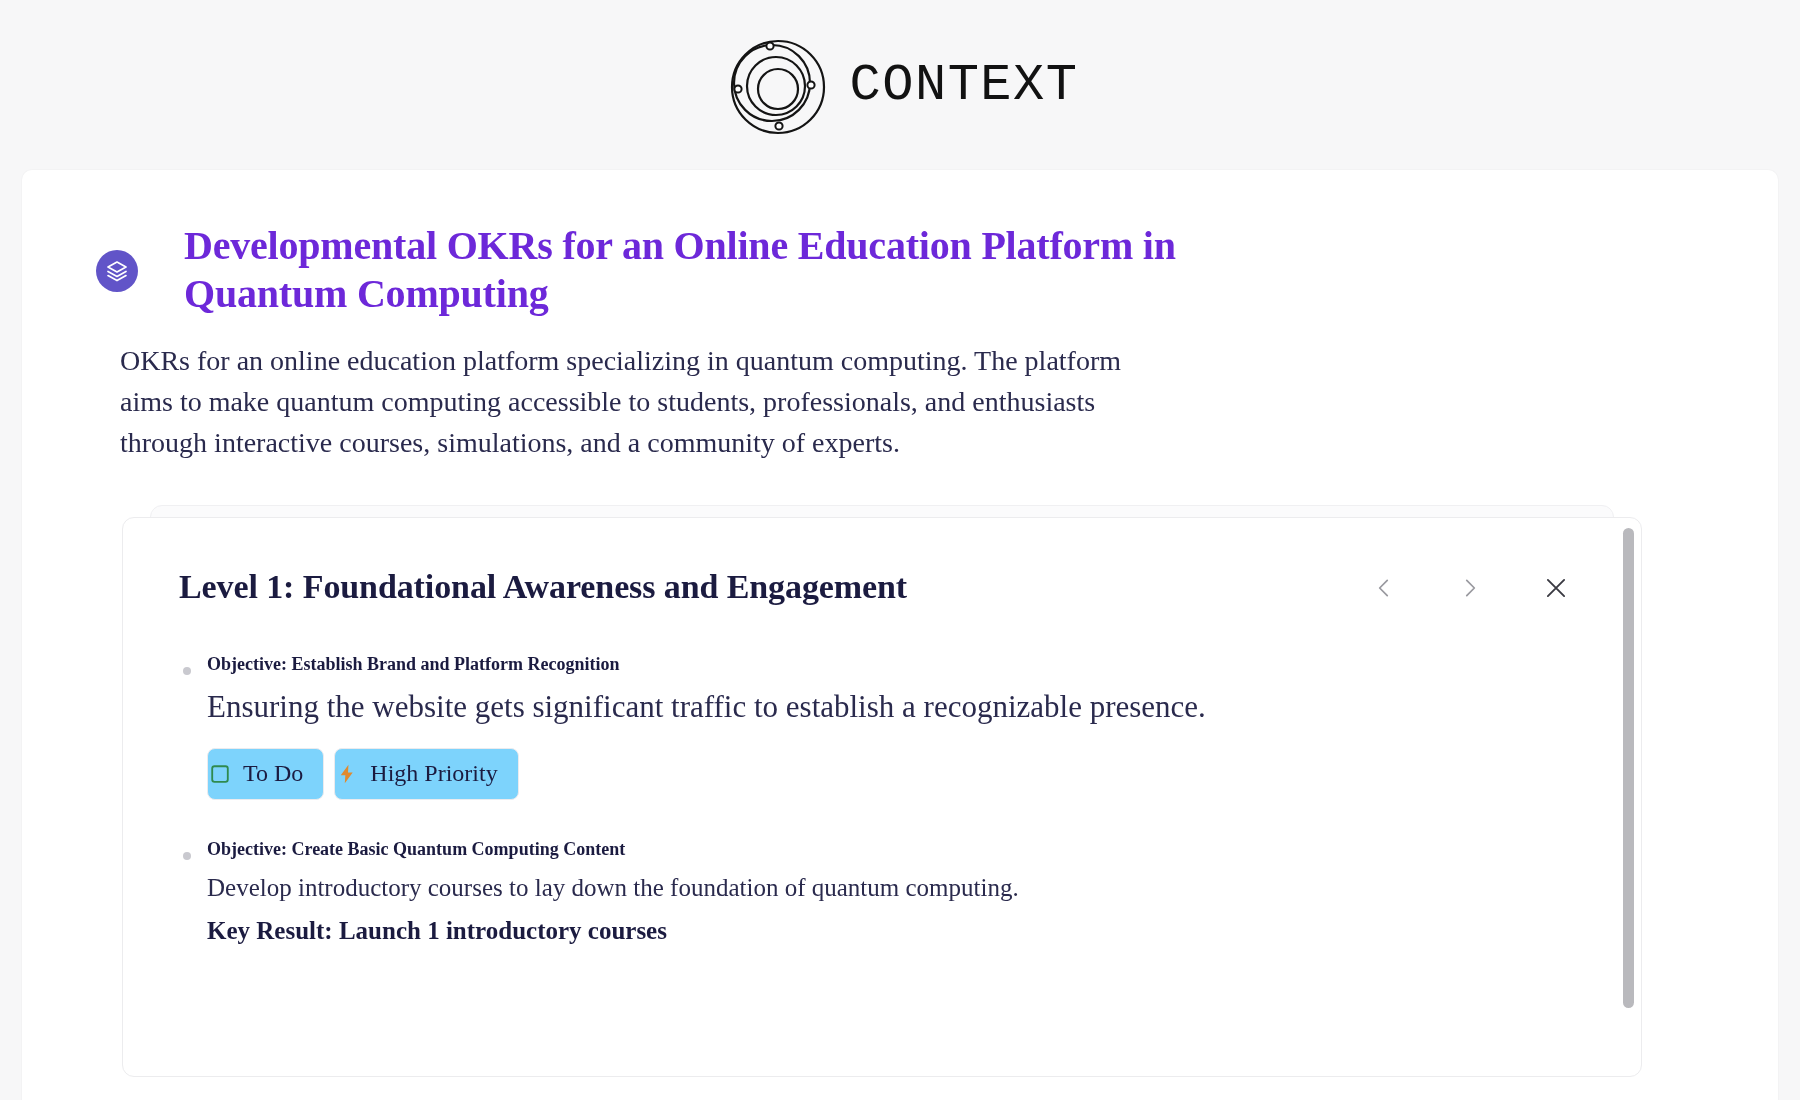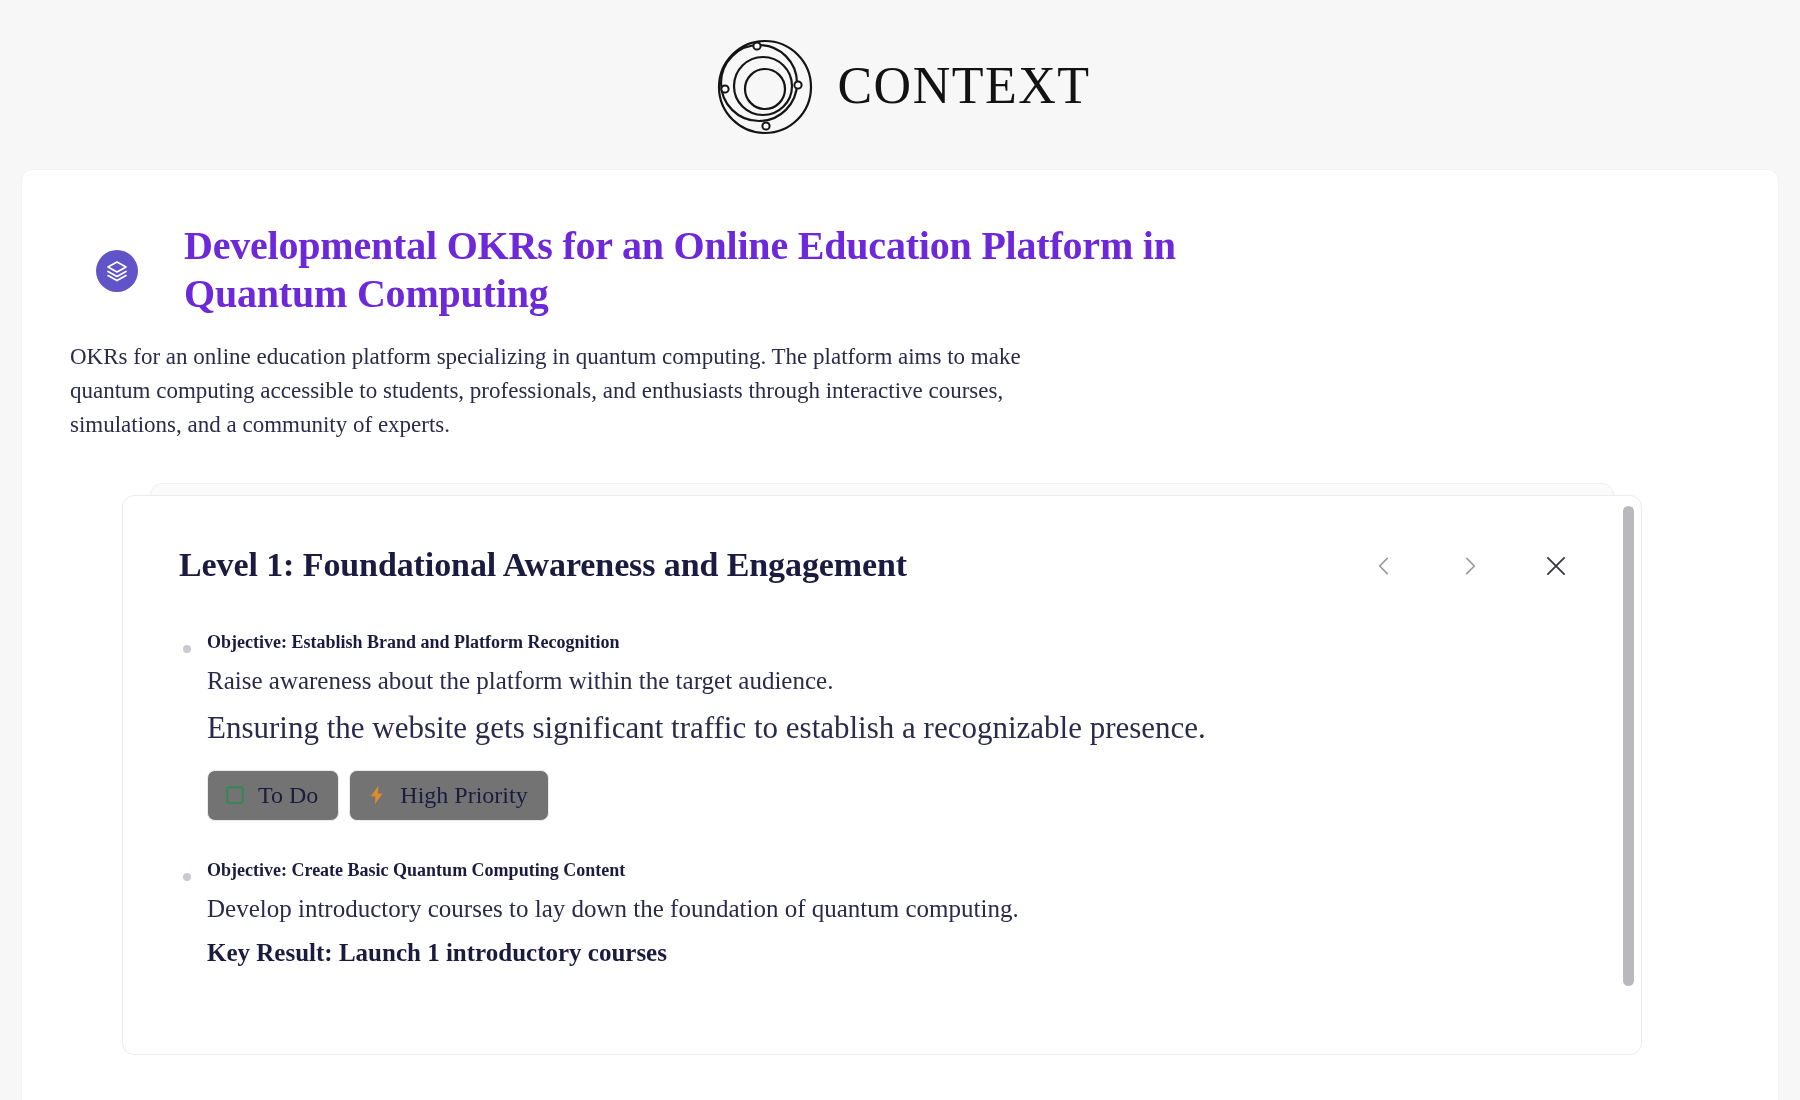--- a/index.html
+++ b/index.html
@@ -24,21 +24,21 @@
     justify-content: center;
     background: #f7f7f8;
   }
   .brand-lockup {
     display: flex;
     align-items: center;
     gap: 20px;
   }
   .brand-mark { width: 108px; height: 108px; display: block; }
   .brand-wordmark {
-    font-family: Liberation Serif, serif;
+    font-family: Liberation Mono, monospace;
     font-size: 52px;
     letter-spacing: 1.5px;
     color: #121212;
     font-weight: 400;
     line-height: 1;
     padding-top: 2px;
   }
 
   
   .page-panel {
@@ -77,23 +77,23 @@
     font-weight: 700;
     font-size: 40px;
     line-height: 1.20;
     color: #6d28d9;
     letter-spacing: -0.2px;
     margin-left: 46px;
     max-width: 1010px;
   }
 
   .doc-desc {
-    margin: 22px 0 0 48px;
+    margin: 22px 0 0 98px;
     max-width: 1020px;
-    font-size: 23px;
+    font-size: 28px;
     line-height: 1.47;
     color: #2a2a4d;
   }
 
   
   .card-stack {
     position: relative;
     margin: 54px 0 0 100px;
     width: 1520px;
   }
@@ -197,24 +197,24 @@
 
   .tag-row {
     display: flex;
     gap: 10px;
     margin-top: 18px;
   }
   .tag {
     display: inline-flex;
     align-items: center;
     gap: 12px;
-    background: #737373;
+    background: #7dd3fc;
     border: 1px solid #ebebee;
     border-radius: 8px;
-    padding: 9px 20px 9px 16px;
+    padding: 9px 20px 9px 1px;
     font-size: 24px;
     color: #1b1b40;
     line-height: 1.3;
     cursor: pointer;
   }
   .tag .tag-icon { display: flex; align-items: center; }
   .tag .tag-icon svg { display: block; }
 
   
   .card-scrollbar {
@@ -308,21 +308,20 @@
             </span>
           </button>
         </div>
       </div>
 
       <div class="card-body">
         <ul class="okr-list">
 
           <li class="okr-item">
             <div class="objective">Objective: Establish Brand and Platform Recognition</div>
-            <div class="objective-desc">Raise awareness about the platform within the target audience.</div>
             <div class="key-result-desc">Ensuring the website gets significant traffic to establish a recognizable presence.</div>
             <div class="tag-row">
               <span class="tag">
                 <span class="tag-icon">
                   <svg width="22" height="22" viewBox="0 0 24 24" aria-hidden="true">
                     <rect x="3.5" y="3.5" width="17" height="17" rx="2.5" fill="none" stroke="#2f8a4e" stroke-width="2"></rect>
                   </svg>
                 </span>
                 <span>To Do</span>
               </span>

